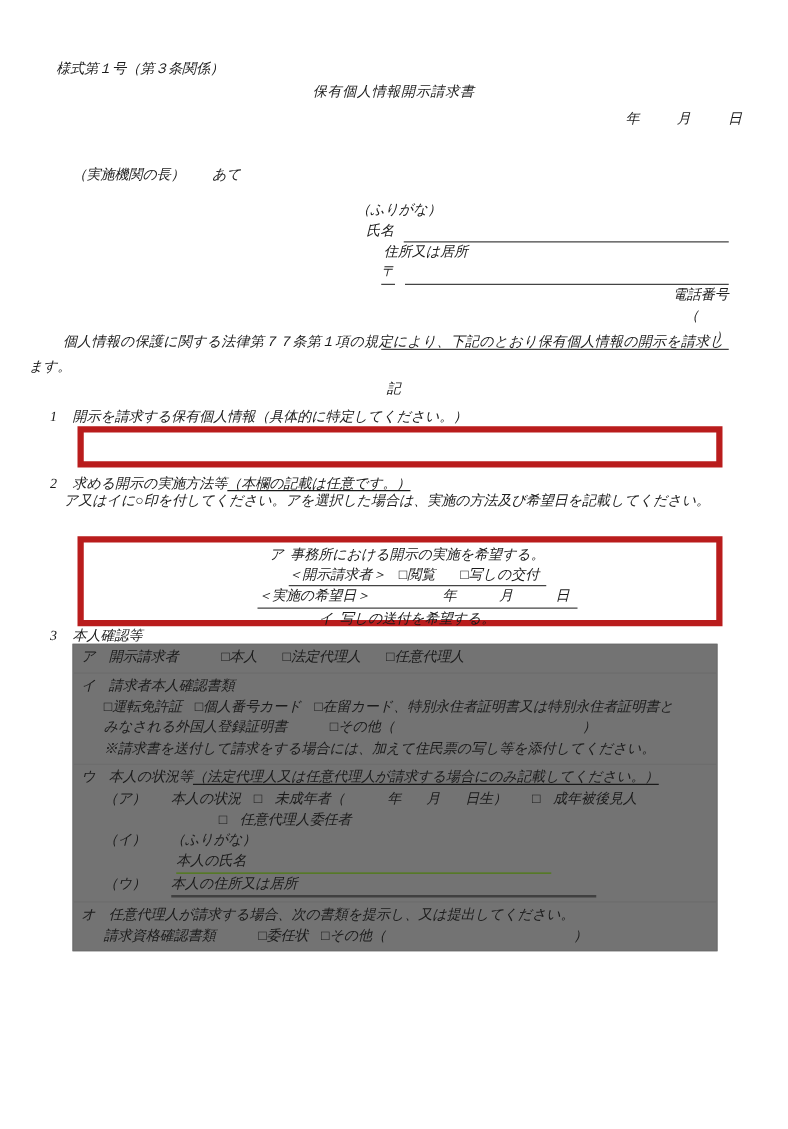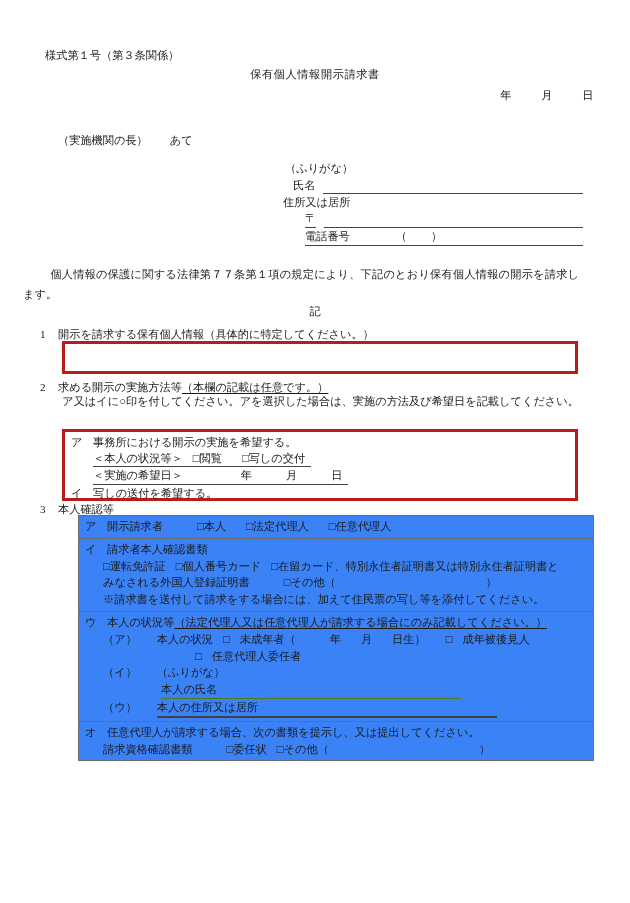--- a/index.html
+++ b/index.html
@@ -15,20 +15,21 @@
     font-size: 11.2px;
     line-height: 1.5;
     position: relative;
     overflow: hidden;
   }
   .page {
     position: relative;
     width: 630px;
     height: 903px;
     padding: 0;
+    font-style: italic;
   }
   .ul { text-decoration: underline; text-underline-offset: 2px; }
 
   
   .form-no {
     position: absolute;
     left: 45px;
     top: 47px;
     white-space: nowrap;
   }
@@ -72,37 +73,38 @@
     align-items: flex-end;
     margin-left: 10px;
   }
   .applicant .lbl { white-space: nowrap; }
   .applicant .line {
     flex: 1;
     border-bottom: 1px solid #444;
     height: 13px;
     margin-left: 8px;
   }
-  .applicant .plain { margin-left: 0; }
+  .applicant .plain { margin-left: 24px; }
   .postal {
     display: flex;
     align-items: flex-end;
     margin-left: 22px;
   }
   .postal .mark { white-space: nowrap; border-bottom: 1px solid #444; }
   .postal .line {
     flex: 1;
     border-bottom: 1px solid #444;
     height: 13px;
   }
   .tel {
     display: flex;
     align-items: flex-end;
     margin-left: 22px;
     border-bottom: 1px solid #444;
+    flex-direction: column;
   }
   .tel .lbl { white-space: nowrap; }
   .tel .paren { margin-left: 46px; letter-spacing: 24px; }
   .tel .sp { flex: 1; }
 
   
   .statement {
     position: absolute;
     left: 23px;
     top: 265px;
@@ -121,48 +123,49 @@
 
   
   .item-head {
     position: absolute;
     white-space: nowrap;
   }
   .num { display: inline-block; width: 18px; }
 
   #item1-head { left: 40px; top: 326px; }
   #item2-head { left: 40px; top: 379px; }
-  #item2-note { left: 51px; top: 393px; width: 556px; white-space: normal; line-height: 1.6; }
+  #item2-note { left: 40px; top: 393px; width: 556px; white-space: normal; line-height: 1.6; }
   #item3-head { left: 40px; top: 501px; }
 
   .box {
     position: absolute;
-    border: 3px solid #b91c1c;
+    border: 5px solid #b91c1c;
     box-sizing: border-box;
     background: #fff;
+    text-align: center;
   }
   #box1 { left: 62px; top: 341px; width: 516px; height: 33px; }
   #box2 { left: 62px; top: 429px; width: 516px; height: 72px; }
 
   .box2-inner { padding: 2px 0 0 6px; line-height: 1.45; }
   .box2-inner .r { white-space: nowrap; }
   .mk { display: inline-block; width: 22px; }
   .ind { display: inline-block; width: 22px; }
 
   .method-line { display: inline-block; border-bottom: 1px solid #444; padding-right: 6px; }
 
   
   .tbl {
     position: absolute;
-    left: 78px;
+    left: 58px;
     top: 515px;
     width: 516px;
     border: 1px solid #6d6d6d;
     box-sizing: border-box;
-    background: #3b82f6;
+    background: #737373;
   }
   .tr {
     border-bottom: 1px solid #6d6d6d;
     padding: 2px 4px 3px 6px;
     line-height: 1.5;
   }
   .tr:last-child { border-bottom: none; }
   .tr .l { white-space: nowrap; }
   .tr .sub { padding-left: 18px; }
 
@@ -244,21 +247,21 @@
     <span class="indent">　</span><span>ア又はイに○印を付してください。アを選択した場合は、実施の方法及び希望日を記載してください。</span>
   </div>
 
   <div class="box" id="box2">
     <div class="box2-inner">
       <div class="r">
         <span class="mk">ア</span><span>事務所における開示の実施を希望する。</span>
       </div>
       <div class="r">
         <span class="ind"></span><span class="method-line">
-          <span>＜本人の状況等＞</span><span class="spacer-sm"></span><span>□閲覧</span><span class="spacer-md"></span><span>□写しの交付</span>
+          <span>＜開示請求者＞</span><span class="spacer-sm"></span><span>□閲覧</span><span class="spacer-md"></span><span>□写しの交付</span>
         </span>
       </div>
       <div class="r">
         <span class="ind"></span><span class="method-line">
           <span>＜実施の希望日＞</span><span class="spacer-xl"></span><span>年</span><span class="spacer-lg"></span><span>月</span><span class="spacer-lg"></span><span>日</span>
         </span>
       </div>
       <div class="r">
         <span class="mk">イ</span><span>写しの送付を希望する。</span>
       </div>

